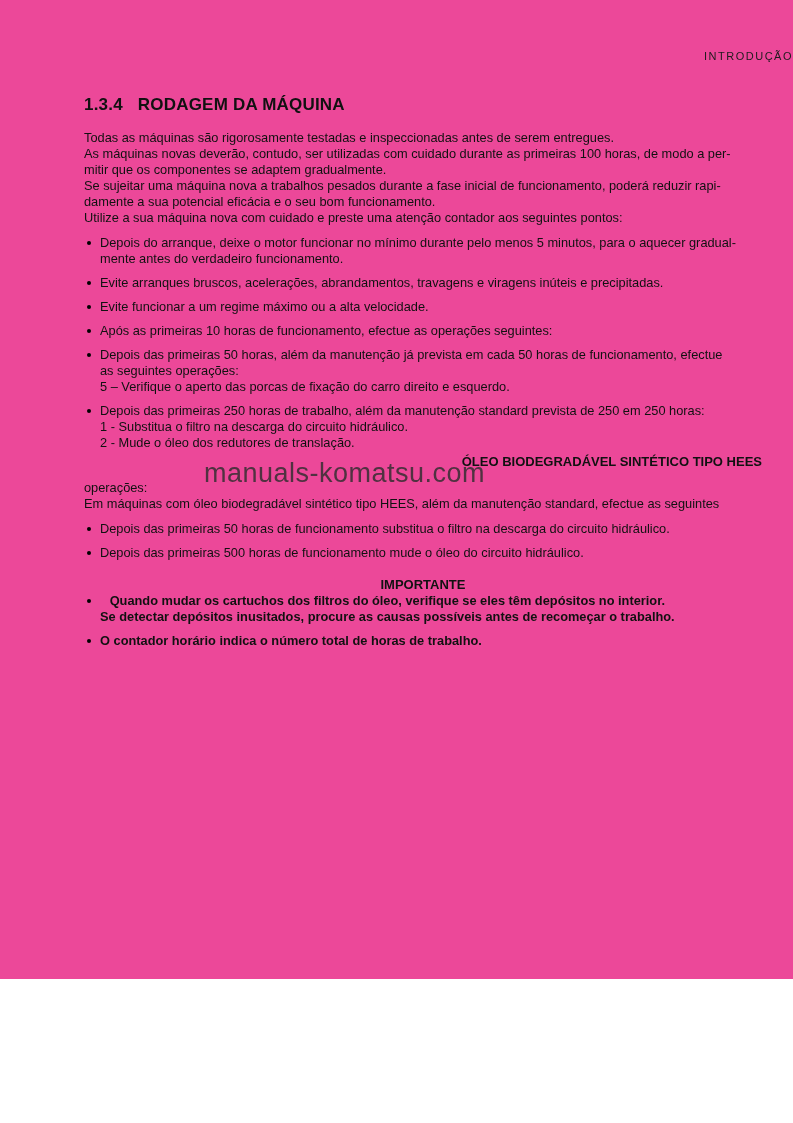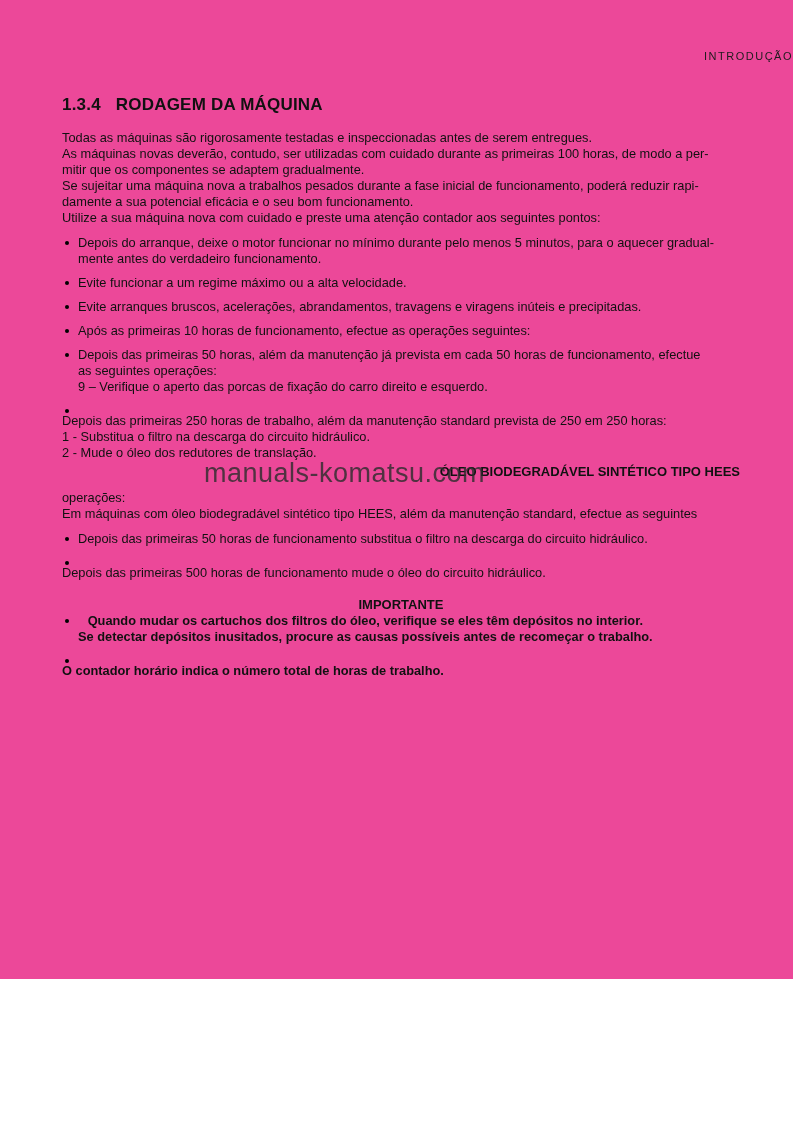--- a/index.html
+++ b/index.html
@@ -20,21 +20,21 @@
   .header-right {
     position: absolute;
     top: 50px;
     right: 48px;
     font-size: 11px;
     letter-spacing: 1.5px;
     color: #1c1c1c;
   }
   .content {
     position: absolute;
-    left: 62px;
+    left: 84px;
     top: 95px;
     width: 678px;
   }
   .section-title {
     font-size: 17px;
     font-weight: bold;
     letter-spacing: 0.2px;
     margin-bottom: 15px;
     white-space: nowrap;
   }
@@ -43,21 +43,21 @@
     font-size: 12.8px;
     line-height: 16px;
     white-space: nowrap;
   }
   .bullets { margin-top: 9px; }
   .bullet-item {
     display: flex;
     align-items: flex-start;
     margin-bottom: 8px;
   }
-  .bullet-item:last-child { margin-bottom: 0; flex-direction: column; }
+  .bullet-item:last-child { margin-bottom: 0; }
   .dot {
     flex: 0 0 auto;
     width: 4px;
     height: 4px;
     border-radius: 50%;
     background: #000;
     margin: 6px 9px 0 3px;
   }
   .hees-heading {
     font-size: 13px;
@@ -128,41 +128,41 @@
         <div class="bullet-item">
           <span class="dot"></span>
           <div class="bullet-body">
             <div class="line">Depois do arranque, deixe o motor funcionar no mínimo durante pelo menos 5 minutos, para o aquecer gradual-</div>
             <div class="line">mente antes do verdadeiro funcionamento.</div>
           </div>
         </div>
         <div class="bullet-item">
           <span class="dot"></span>
           <div class="bullet-body">
+            <div class="line">Evite arranques bruscos, acelerações, abrandamentos, travagens e viragens inúteis e precipitadas.</div>
+          </div>
+        </div>
+        <div class="bullet-item">
+          <span class="dot"></span>
+          <div class="bullet-body">
             <div class="line">Evite funcionar a um regime máximo ou a alta velocidade.</div>
-          </div>
-        </div>
-        <div class="bullet-item">
-          <span class="dot"></span>
-          <div class="bullet-body">
-            <div class="line">Evite arranques bruscos, acelerações, abrandamentos, travagens e viragens inúteis e precipitadas.</div>
           </div>
         </div>
         <div class="bullet-item">
           <span class="dot"></span>
           <div class="bullet-body">
             <div class="line">Após as primeiras 10 horas de funcionamento, efectue as operações seguintes:</div>
           </div>
         </div>
         <div class="bullet-item">
           <span class="dot"></span>
           <div class="bullet-body">
             <div class="line">Depois das primeiras 50 horas, além da manutenção já prevista em cada 50 horas de funcionamento, efectue</div>
             <div class="line">as seguintes operações:</div>
-            <div class="line">9 – Verifique o aperto das porcas de fixação do carro direito e esquerdo.</div>
+            <div class="line">5 – Verifique o aperto das porcas de fixação do carro direito e esquerdo.</div>
           </div>
         </div>
         <div class="bullet-item">
           <span class="dot"></span>
           <div class="bullet-body">
             <div class="line">Depois das primeiras 250 horas de trabalho, além da manutenção standard prevista de 250 em 250 horas:</div>
             <div class="line">1 - Substitua o filtro na descarga do circuito hidráulico.</div>
             <div class="line">2 - Mude o óleo dos redutores de translação.</div>
           </div>
         </div>

